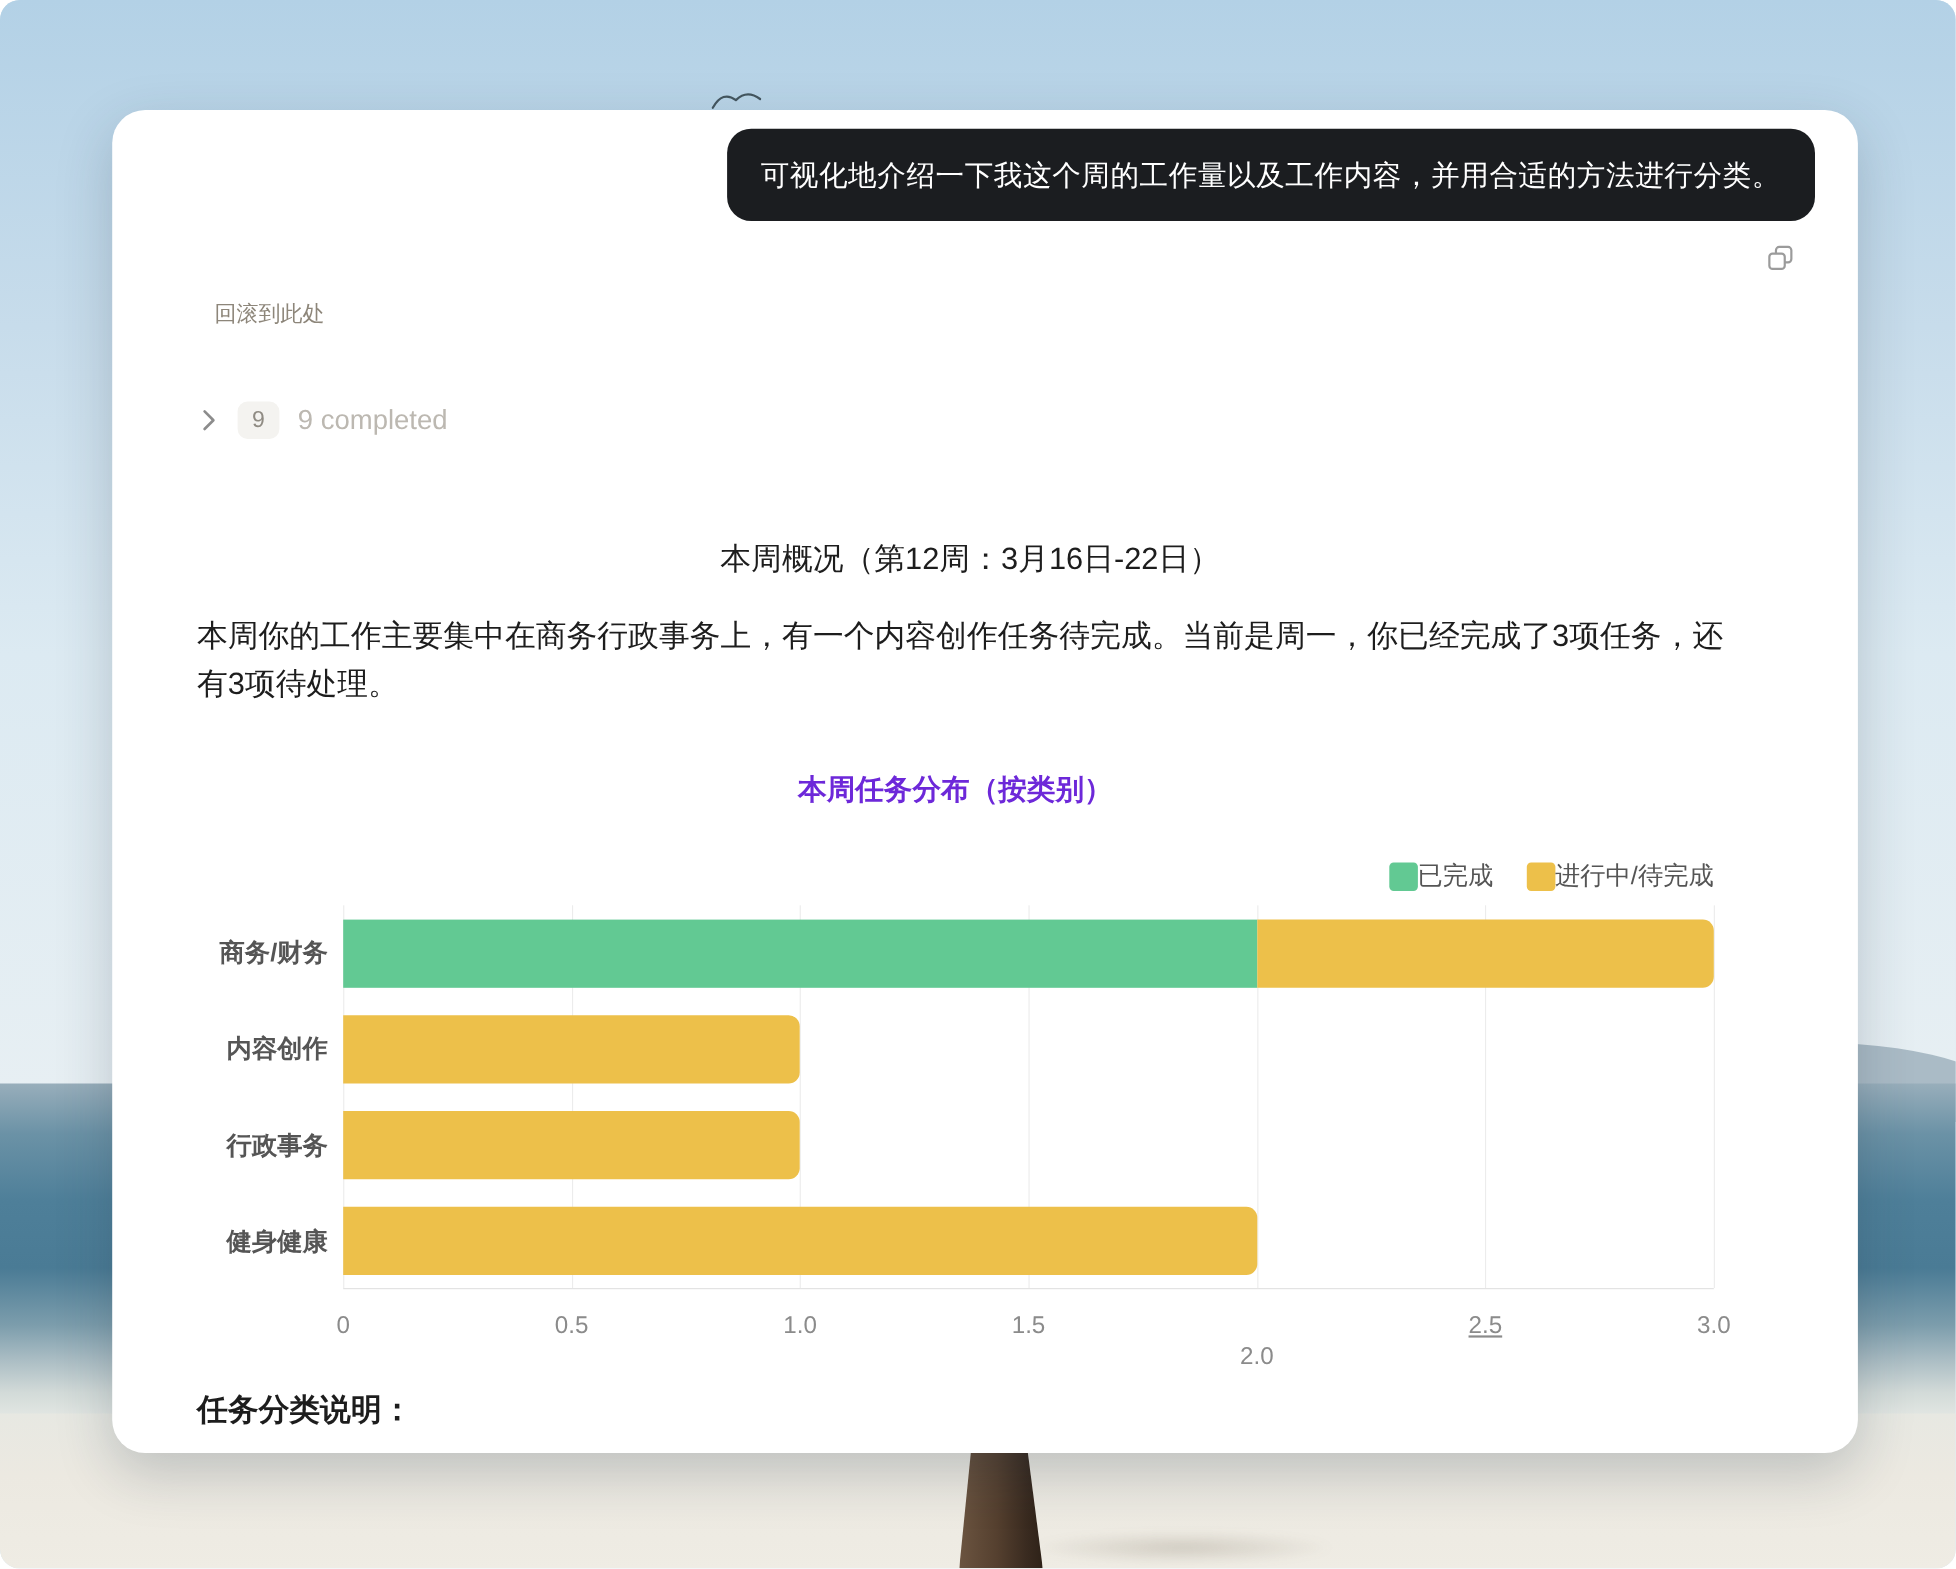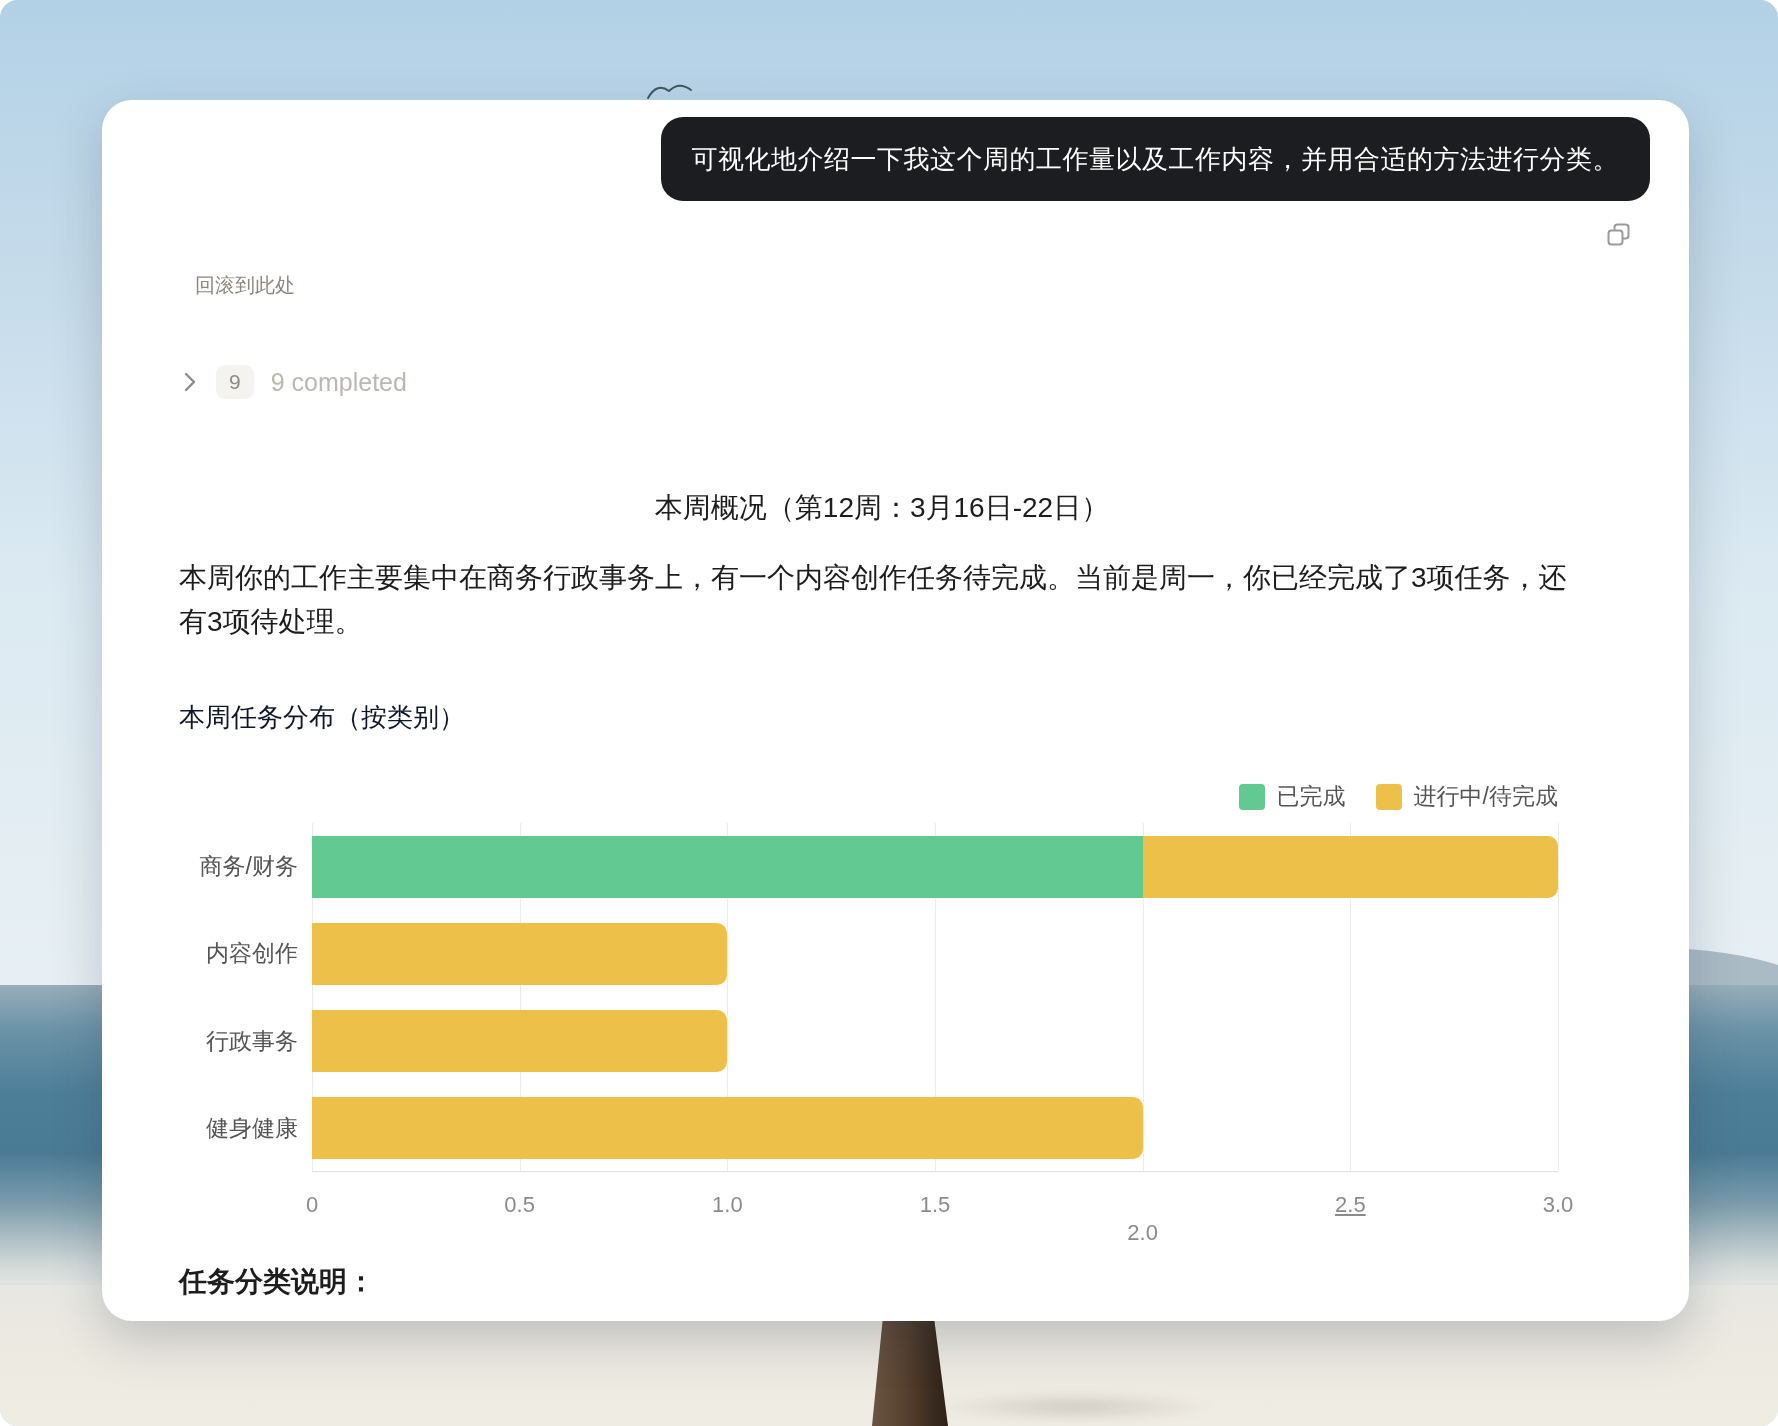--- a/index.html
+++ b/index.html
@@ -45,25 +45,25 @@
   .completed-label { font-size:25px; color:#bcb8b1; }
 
   .txt { position:absolute; left:77px; width:1406px; font-size:28px; color:#1d1d1d; line-height:44px; }
   .intro   { top:314px; }
   .w-head  { top:386px; font-weight:normal;text-align:center; }
   .summary { top:456px; }
   .s-head  { top:1160px; font-weight:bold; }
 
   
   .chart { position:absolute; top:600px; left:77px; width:1379px; height:540px; }
-  .chart-title { font-size:26px; font-weight:normal; color:#0f172a; }
+  .chart-title { text-align:center; font-size:26px; font-weight:bold; color:#6d28d9; }
   .legend { position:absolute; top:81px; right:0; display:flex; gap:30px; align-items:center; }
-  .legend-item { display:flex; align-items:center; gap:12px; font-size:23px; color:#555555; cursor:pointer; }
+  .legend-item { display:flex; align-items:center; font-size:23px; color:#555555; cursor:pointer; }
   .swatch { width:26px; height:26px; border-radius:4px; display:inline-block; }
-  .chart-body { position:absolute; top:123px; left:0; width:100%; height:349px; }
+  .chart-body { position:absolute; top:123px; left:0; width:100%; height:349px;font-weight:bold; }
   .grid { position:absolute; left:133px; right:0; top:0; bottom:0; border-bottom:1px solid #e0e0e0; }
   .gridline { position:absolute; top:0; bottom:0; width:1px; background:#ececec; }
   .rows { position:absolute; left:0; right:0; top:0; bottom:0; display:flex; flex-direction:column; }
   .bar-row { flex:1; display:flex; align-items:center; }
   .cat-label { width:133px; padding-right:14px; text-align:right; font-size:23px; color:#555555; }
   .track { flex:1; height:62px; position:relative; }
   .bar { position:absolute; left:0; top:0; bottom:0; right:0; display:flex; }
   .seg { height:100%; }
   .seg-end { border-radius:0 10px 10px 0; }
   .ticks { position:absolute; top:492px; left:133px; right:0; height:32px; }

